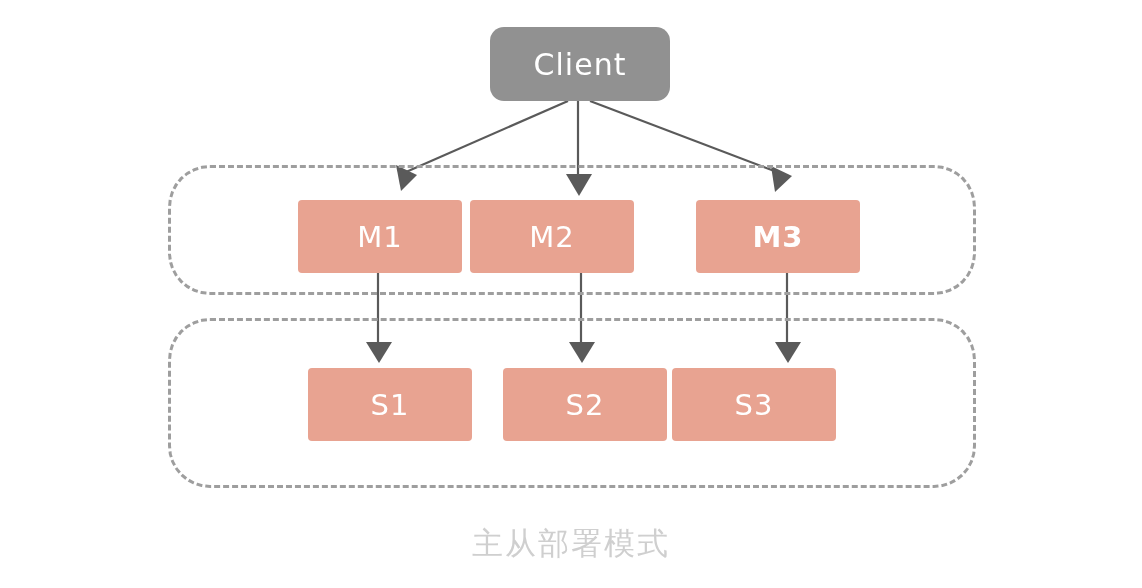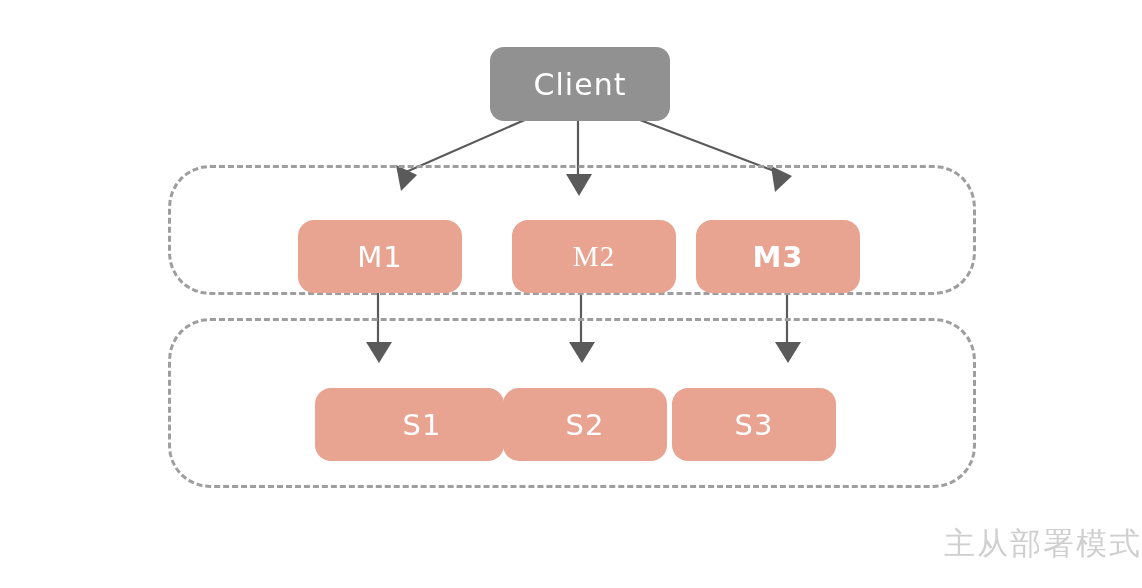--- a/index.html
+++ b/index.html
@@ -25,44 +25,43 @@
   }
   .node {
     position: absolute;
     display: flex;
     align-items: center;
     justify-content: center;
     border-radius: 16px;
     color: #ffffff;
     letter-spacing: 1px;
     user-select: none;
-    margin-top: 20px;
   }
   .node-client {
     left: 490px;
     top: 27px;
     width: 180px;
     height: 74px;
     background: #919191;
     font-size: 30px;
     border-radius: 14px;
   }
   .node-service {
     width: 164px;
     height: 73px;
     background: #e8a391;
     font-size: 29px;
-    border-radius: 16px;
+    border-radius: 4px;
   }
   .m-row .node-service { top: 200px; }
   .s-row .node-service { top: 368px; }
   .col-1 { left: 298px; }
-  .col-2 { left: 512px; font-family: Liberation Serif, serif; }
+  .col-2 { left: 470px; }
   .col-3 { left: 696px; font-weight: bold; }
-  .s-col-1 { left: 315px; padding-left: 25px; }
+  .s-col-1 { left: 308px; }
   .s-col-2 { left: 503px; text-align: right; }
   .s-col-3 { left: 672px; }
 
   .group-box {
     position: absolute;
     border: 3px dashed #9e9e9e;
     border-radius: 42px;
     box-sizing: border-box;
   }
   .group-master {
@@ -75,21 +74,21 @@
     left: 168px;
     top: 318px;
     width: 808px;
     height: 170px;
   }
   .caption {
     position: absolute;
     left: 0;
     top: 523px;
     width: 1142px;
-    text-align: right;
+    text-align: center;
     color: #cfcfcf;
     font-size: 31px;
     letter-spacing: 2px;
     user-select: none;
   }
 </style>
 </head>
 <body>
 
 <div id="canvas">

